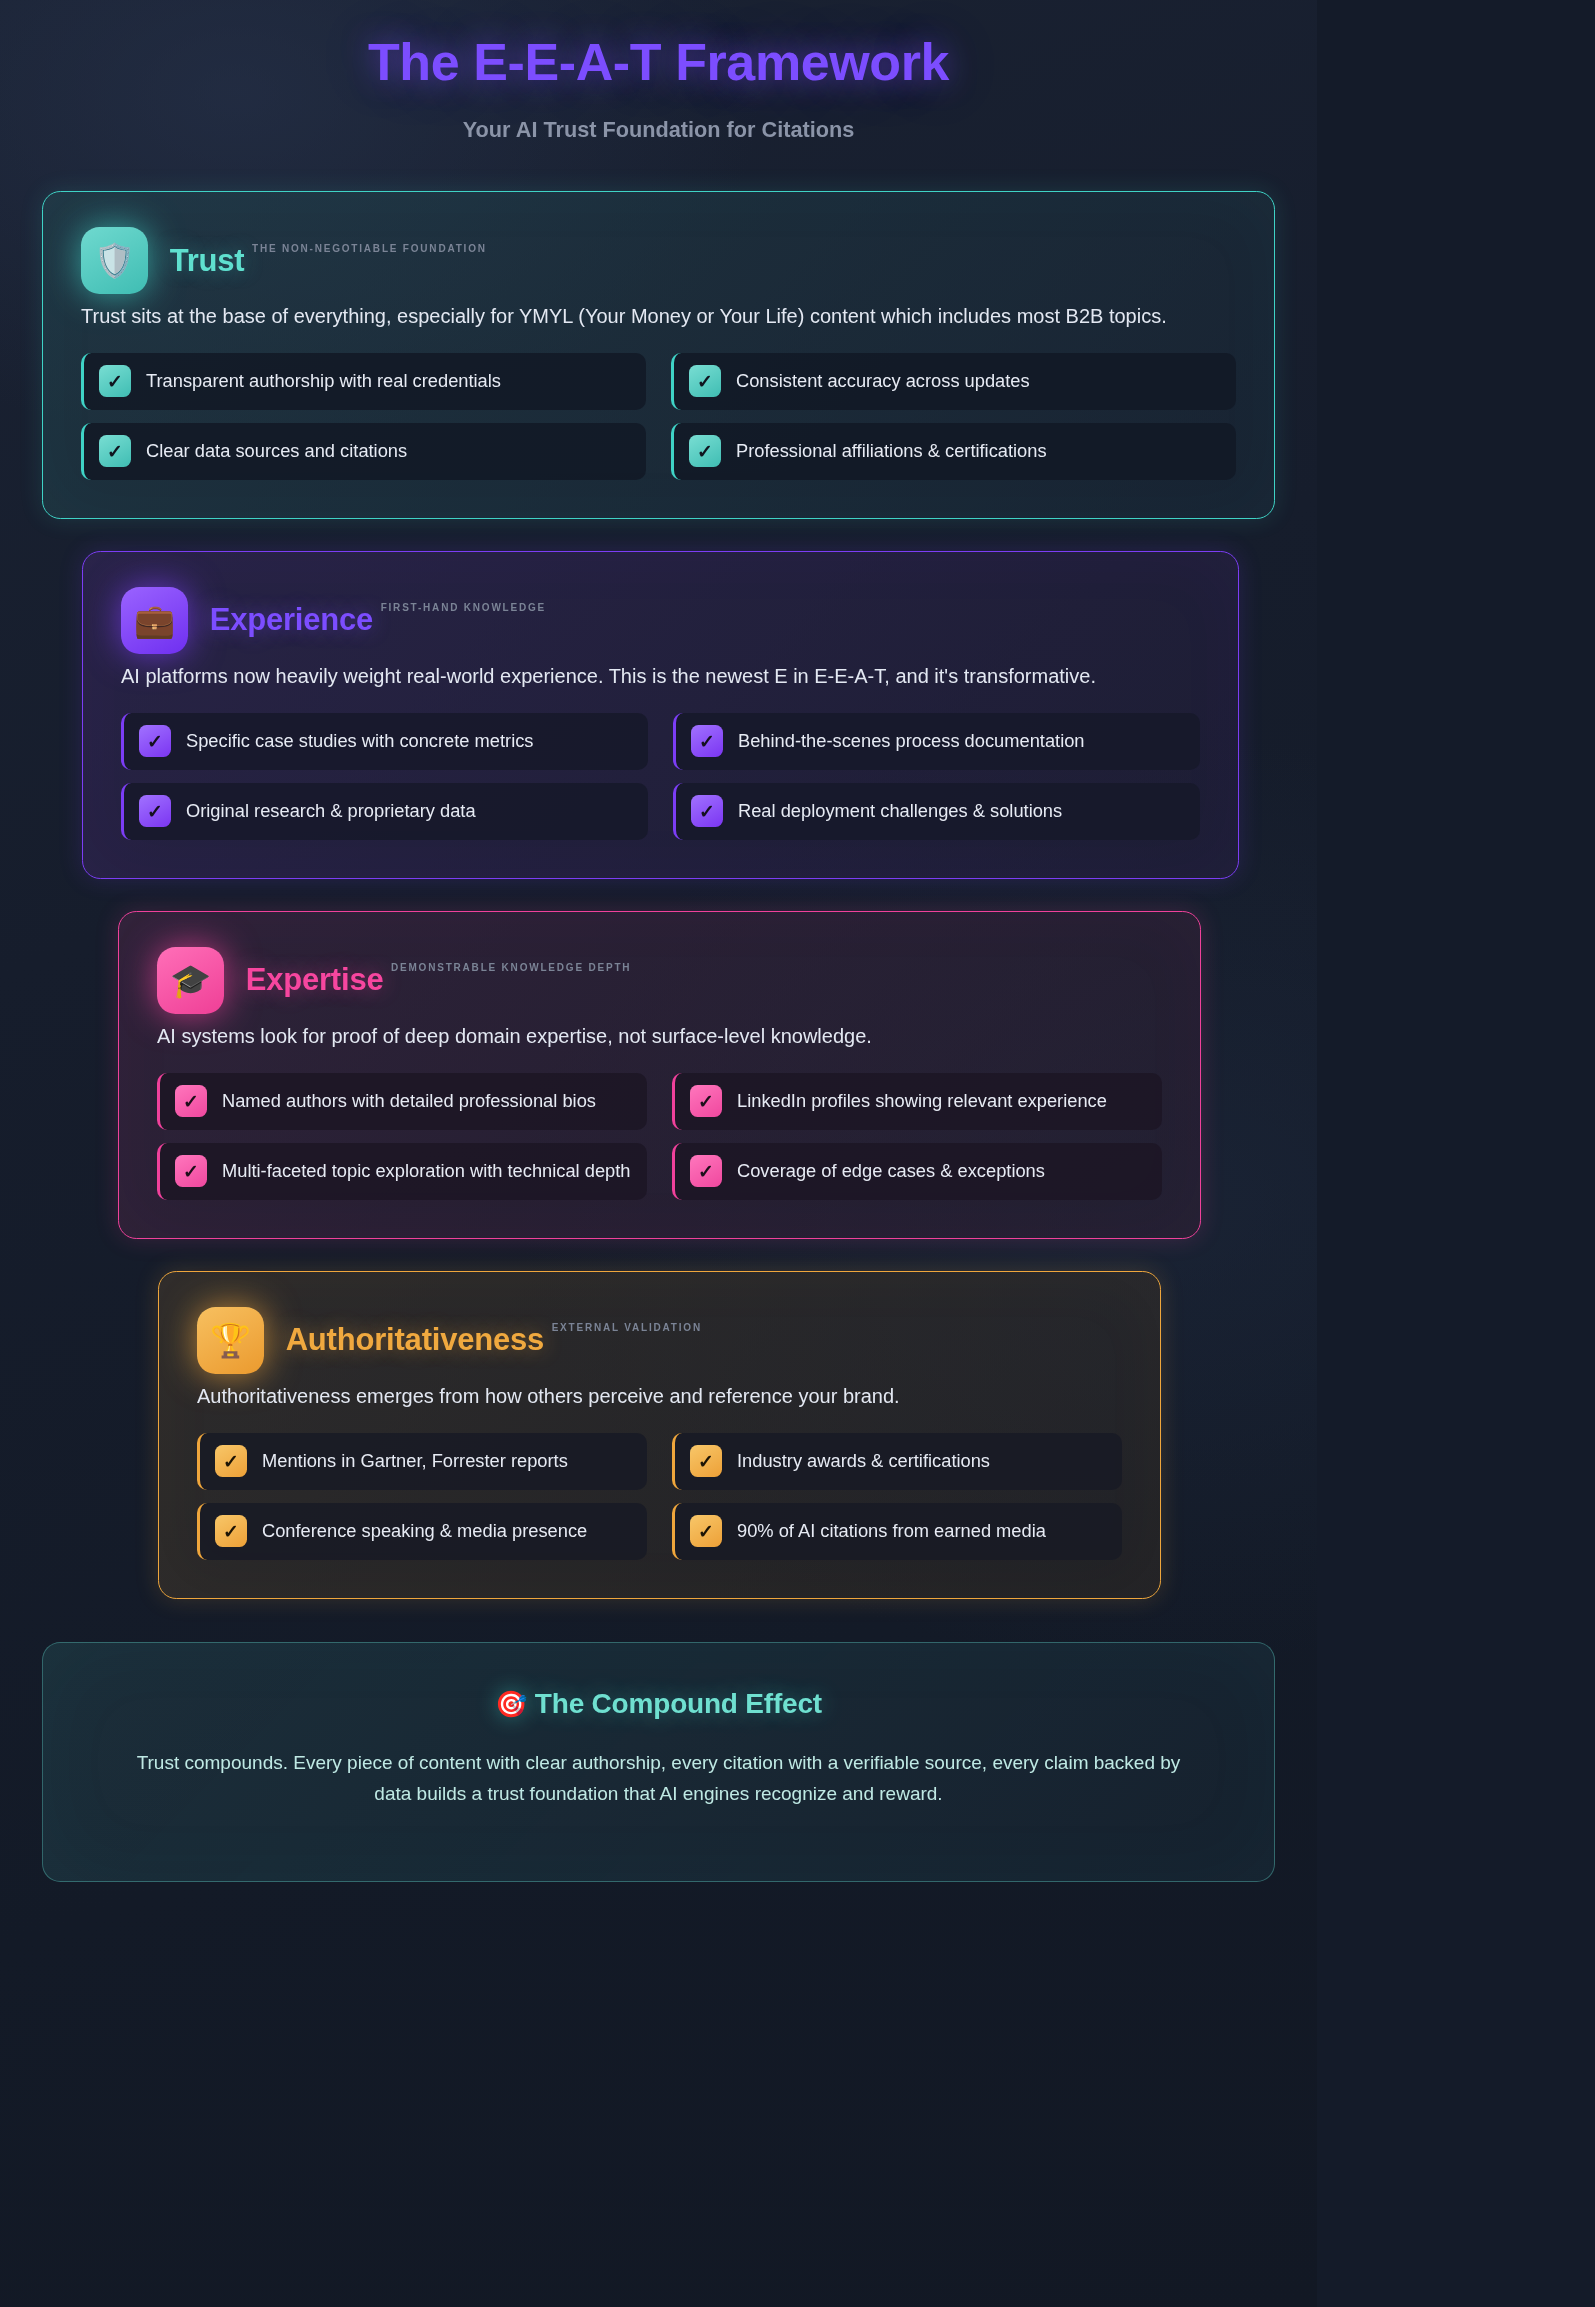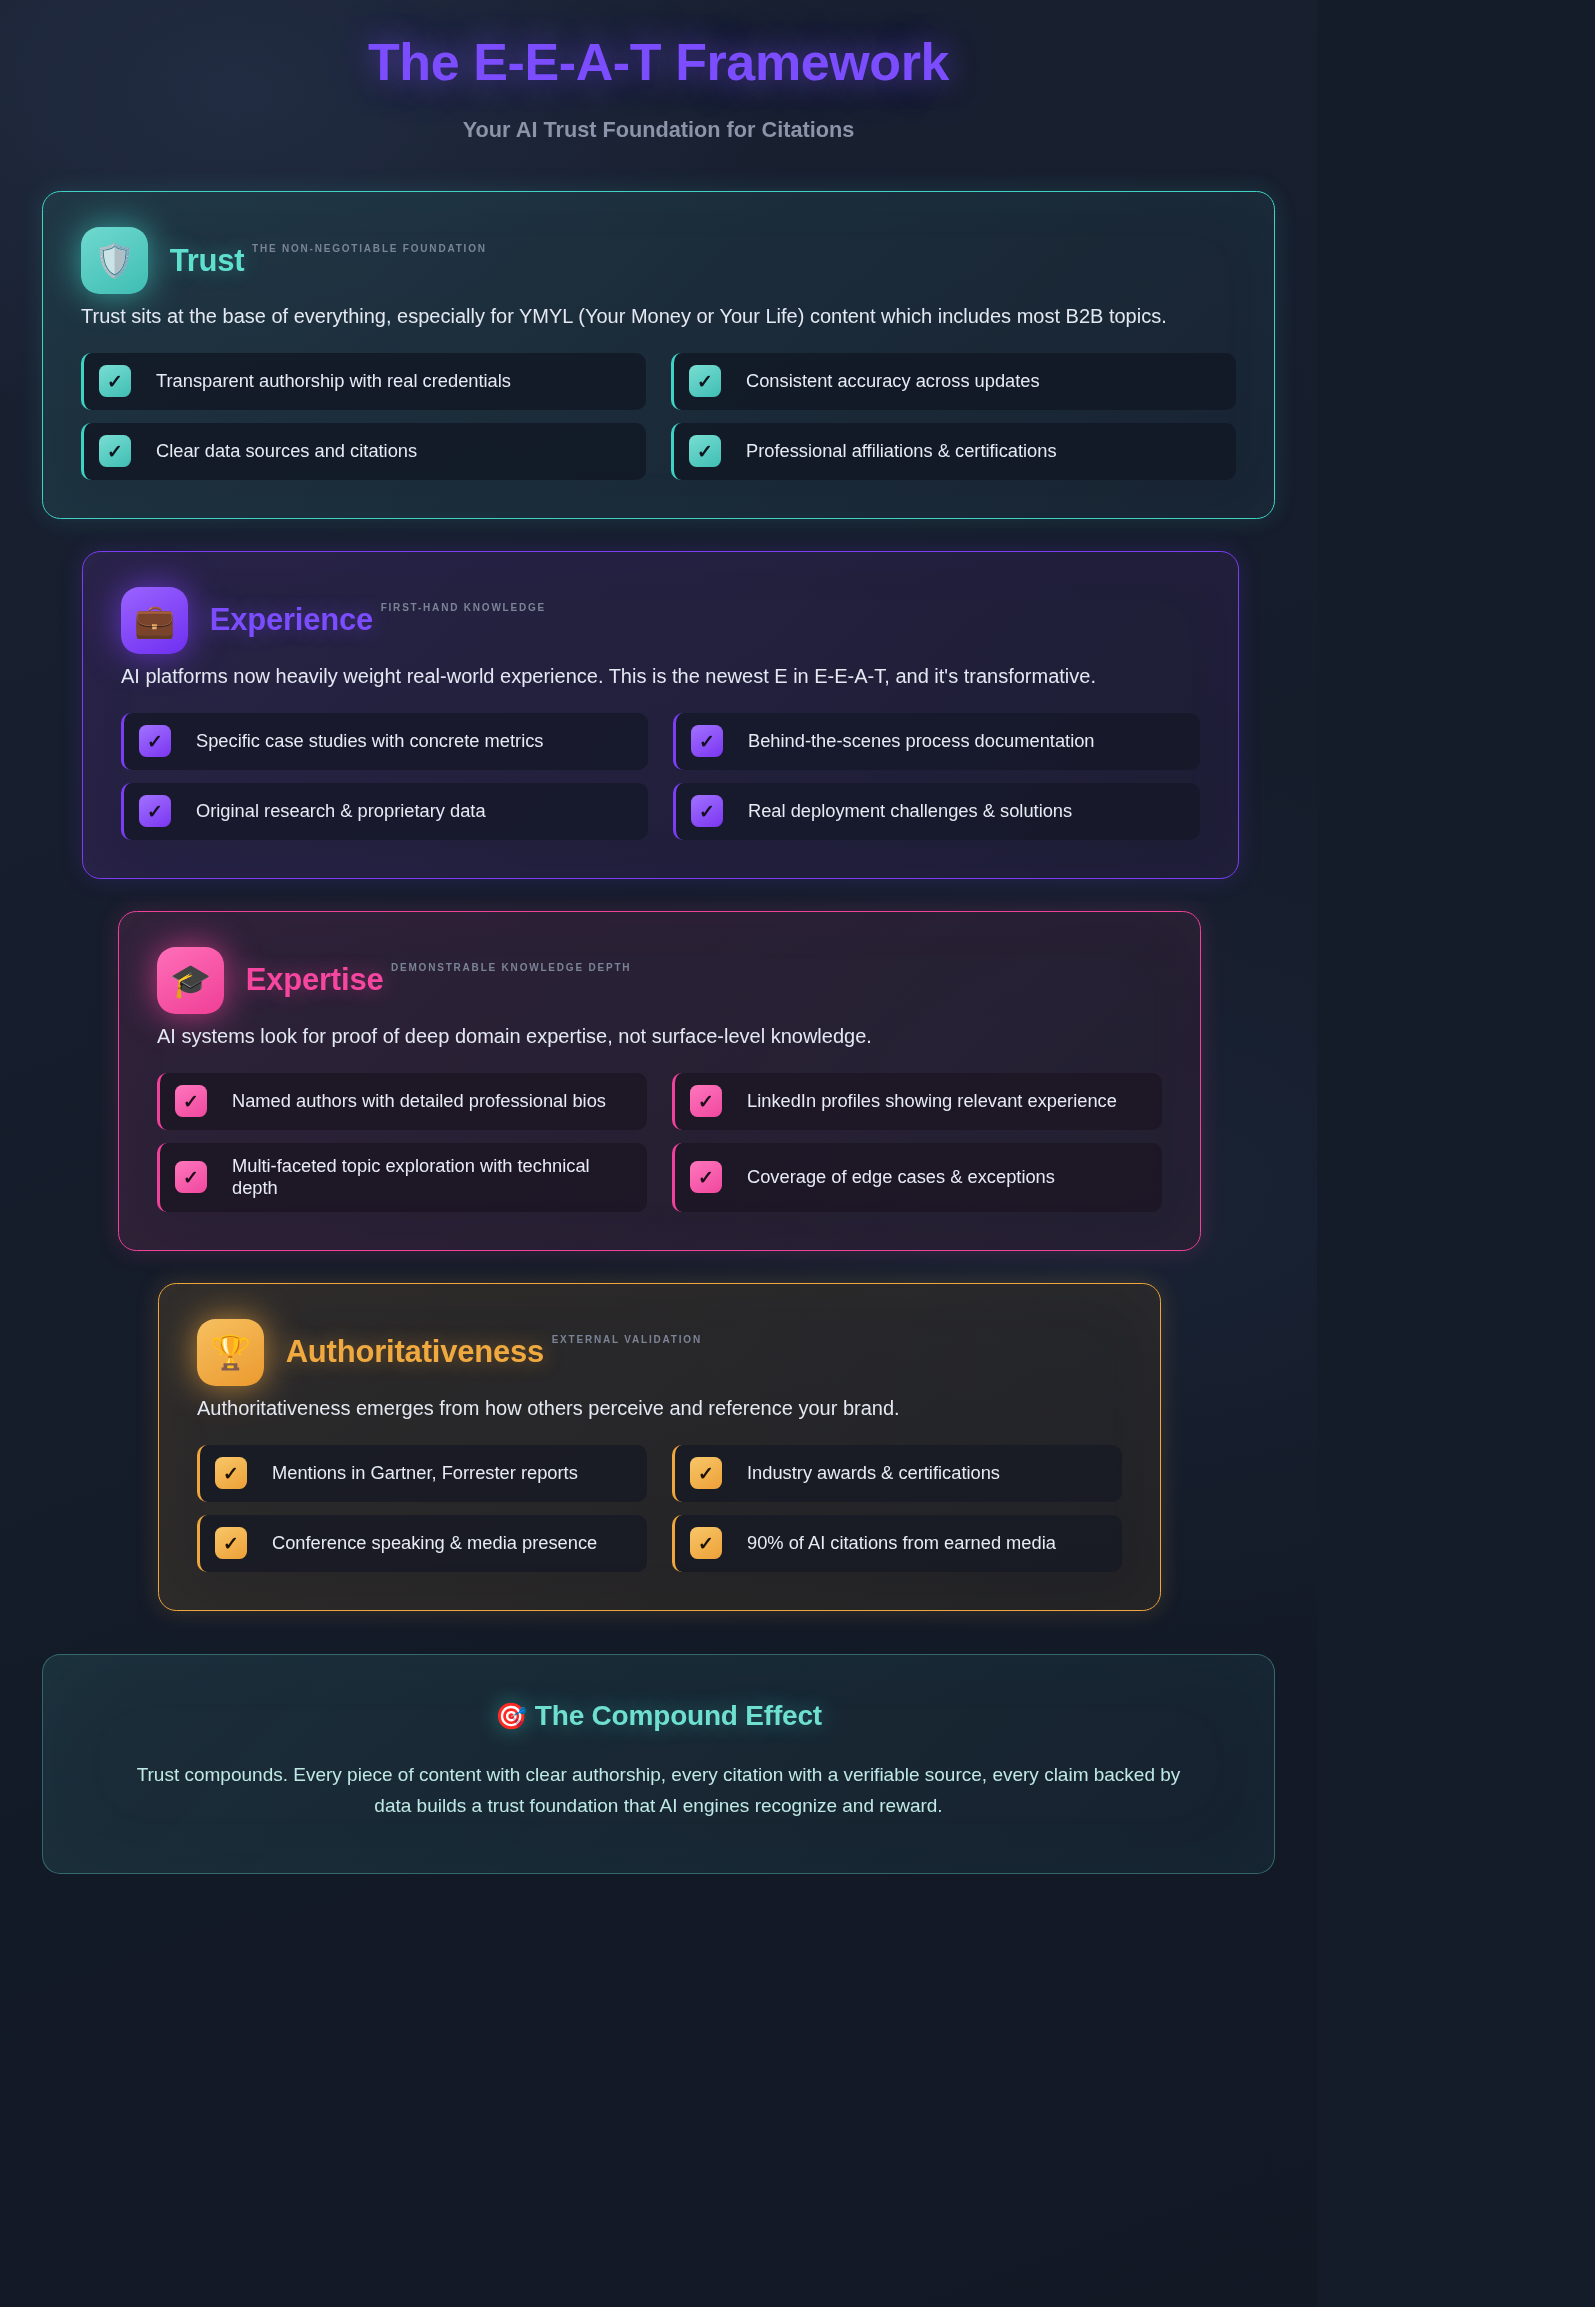--- a/index.html
+++ b/index.html
@@ -67,21 +67,21 @@
     border-radius:10px;
     padding:12.5px 15px;
     min-height:52px;
   }
   .chk {
     width:32px; height:32px; flex:0 0 32px;
     border-radius:7.5px;
     display:flex; align-items:center; justify-content:center;
     font-size:19px; color:#10141f; font-weight:bold;
   }
-  .item-label { font-size:18.3px; color:#e7ebf4;margin-left:10px; }
+  .item-label { font-size:18.3px; color:#e7ebf4; }
 
   
   .c-trust {
     margin-left:42px; margin-right:42px;
     background:linear-gradient(135deg, rgba(34,64,74,0.60), rgba(26,40,55,0.55));
     border:1.7px solid #3fd3c6;
     box-shadow:0 0 23px rgba(63,211,198,0.14), inset 0 0 75px rgba(63,211,198,0.035);
   }
   .c-trust .badge {
     background:linear-gradient(150deg,#6fd9cf,#3fbdb3);
@@ -135,21 +135,21 @@
   .c-authority .card-title { color:#f0a93f; text-shadow:0 0 20px rgba(239,166,60,0.45); }
   .c-authority .item { border-left:3.3px solid #efa63c; background:rgba(24,27,37,0.90); }
   .c-authority .chk { background:linear-gradient(150deg,#f8c769,#eda037); color:#1d1405; }
 
   
   .footer {
     margin:43px 42px 0 42px;
     border-radius:18.3px;
     border:1.7px solid rgba(73,158,155,0.55);
     background:linear-gradient(135deg, rgba(34,62,72,0.55), rgba(26,42,56,0.50));
-    padding:45px 75px 52px 75px;
+    padding:45px 75px 72px 75px;
     text-align:center;
     box-shadow:inset 0 0 92px rgba(63,211,198,0.035);
   }
   .footer-title {
     font-size:28px; font-weight:bold; color:#6fe0d0;
     text-shadow:0 0 21.7px rgba(63,211,198,0.45);
     letter-spacing:-0.2px;
   }
   .footer-title .tgt { font-size:26px; }
   .footer-body {

